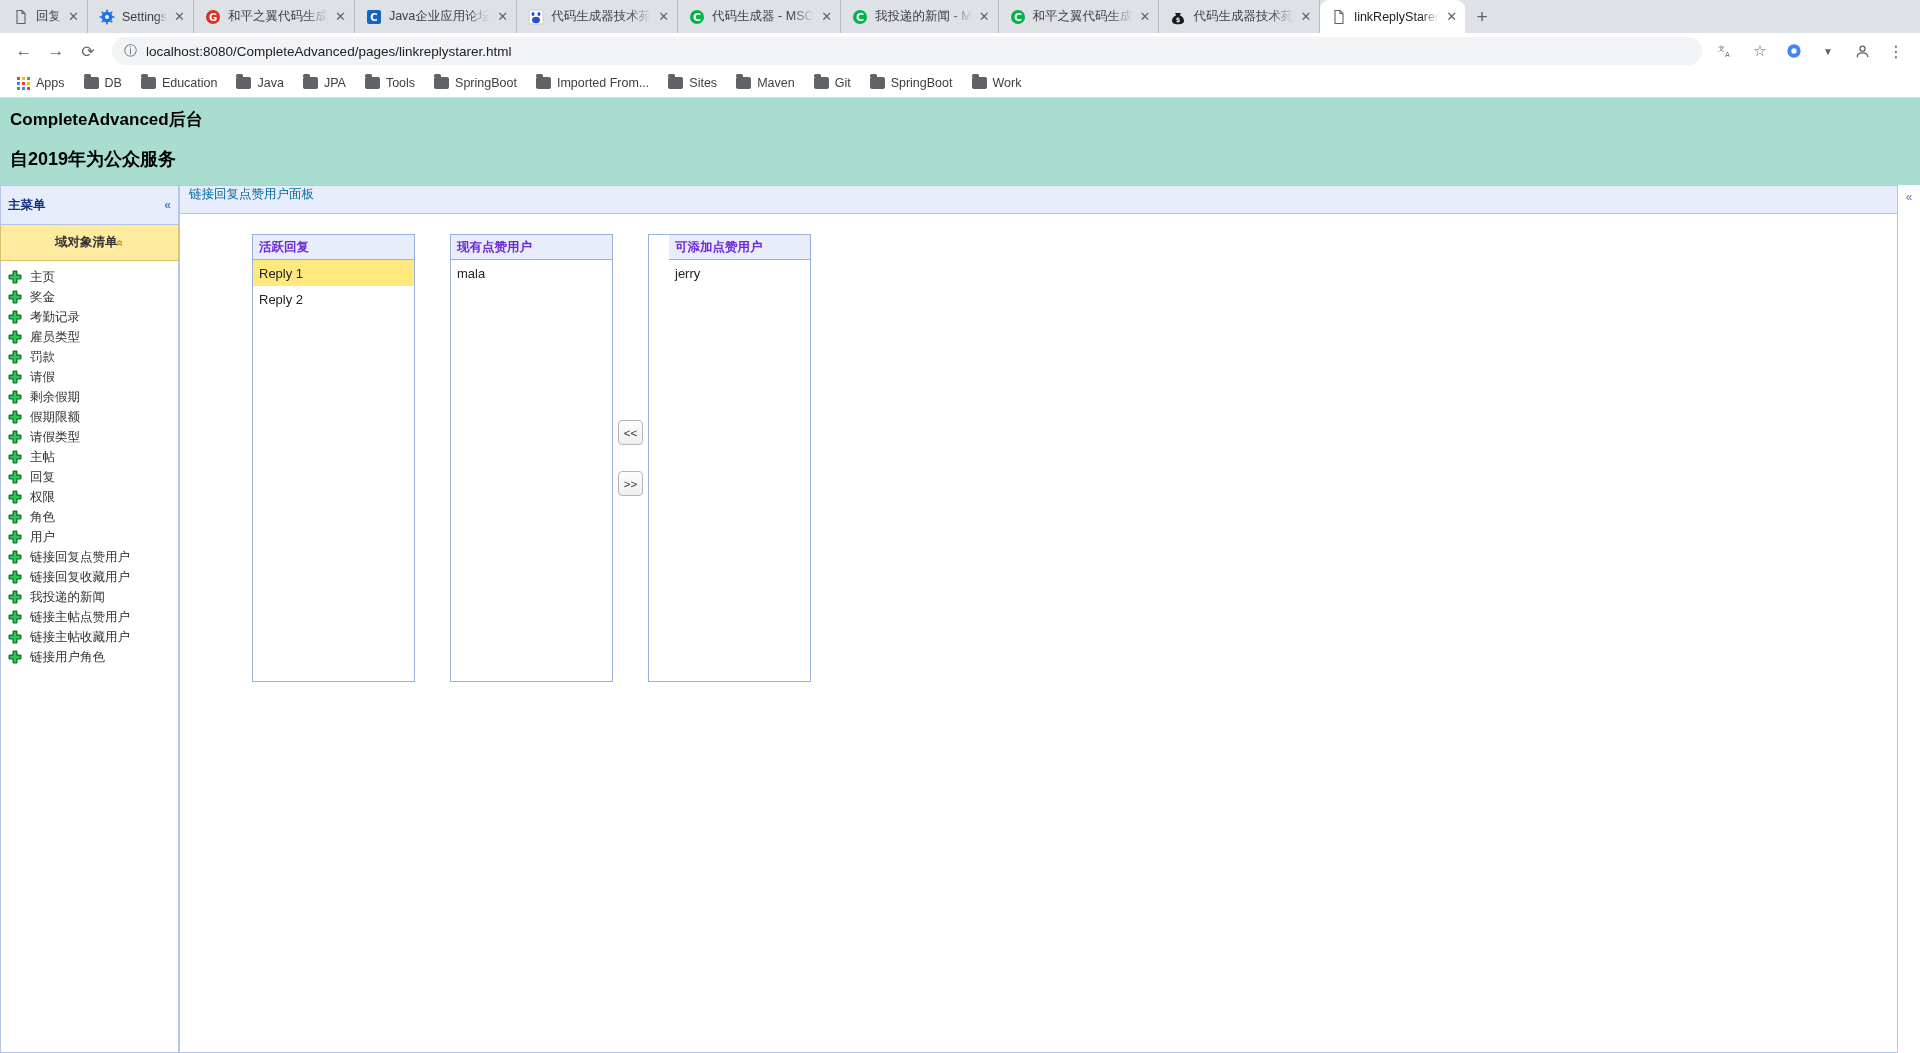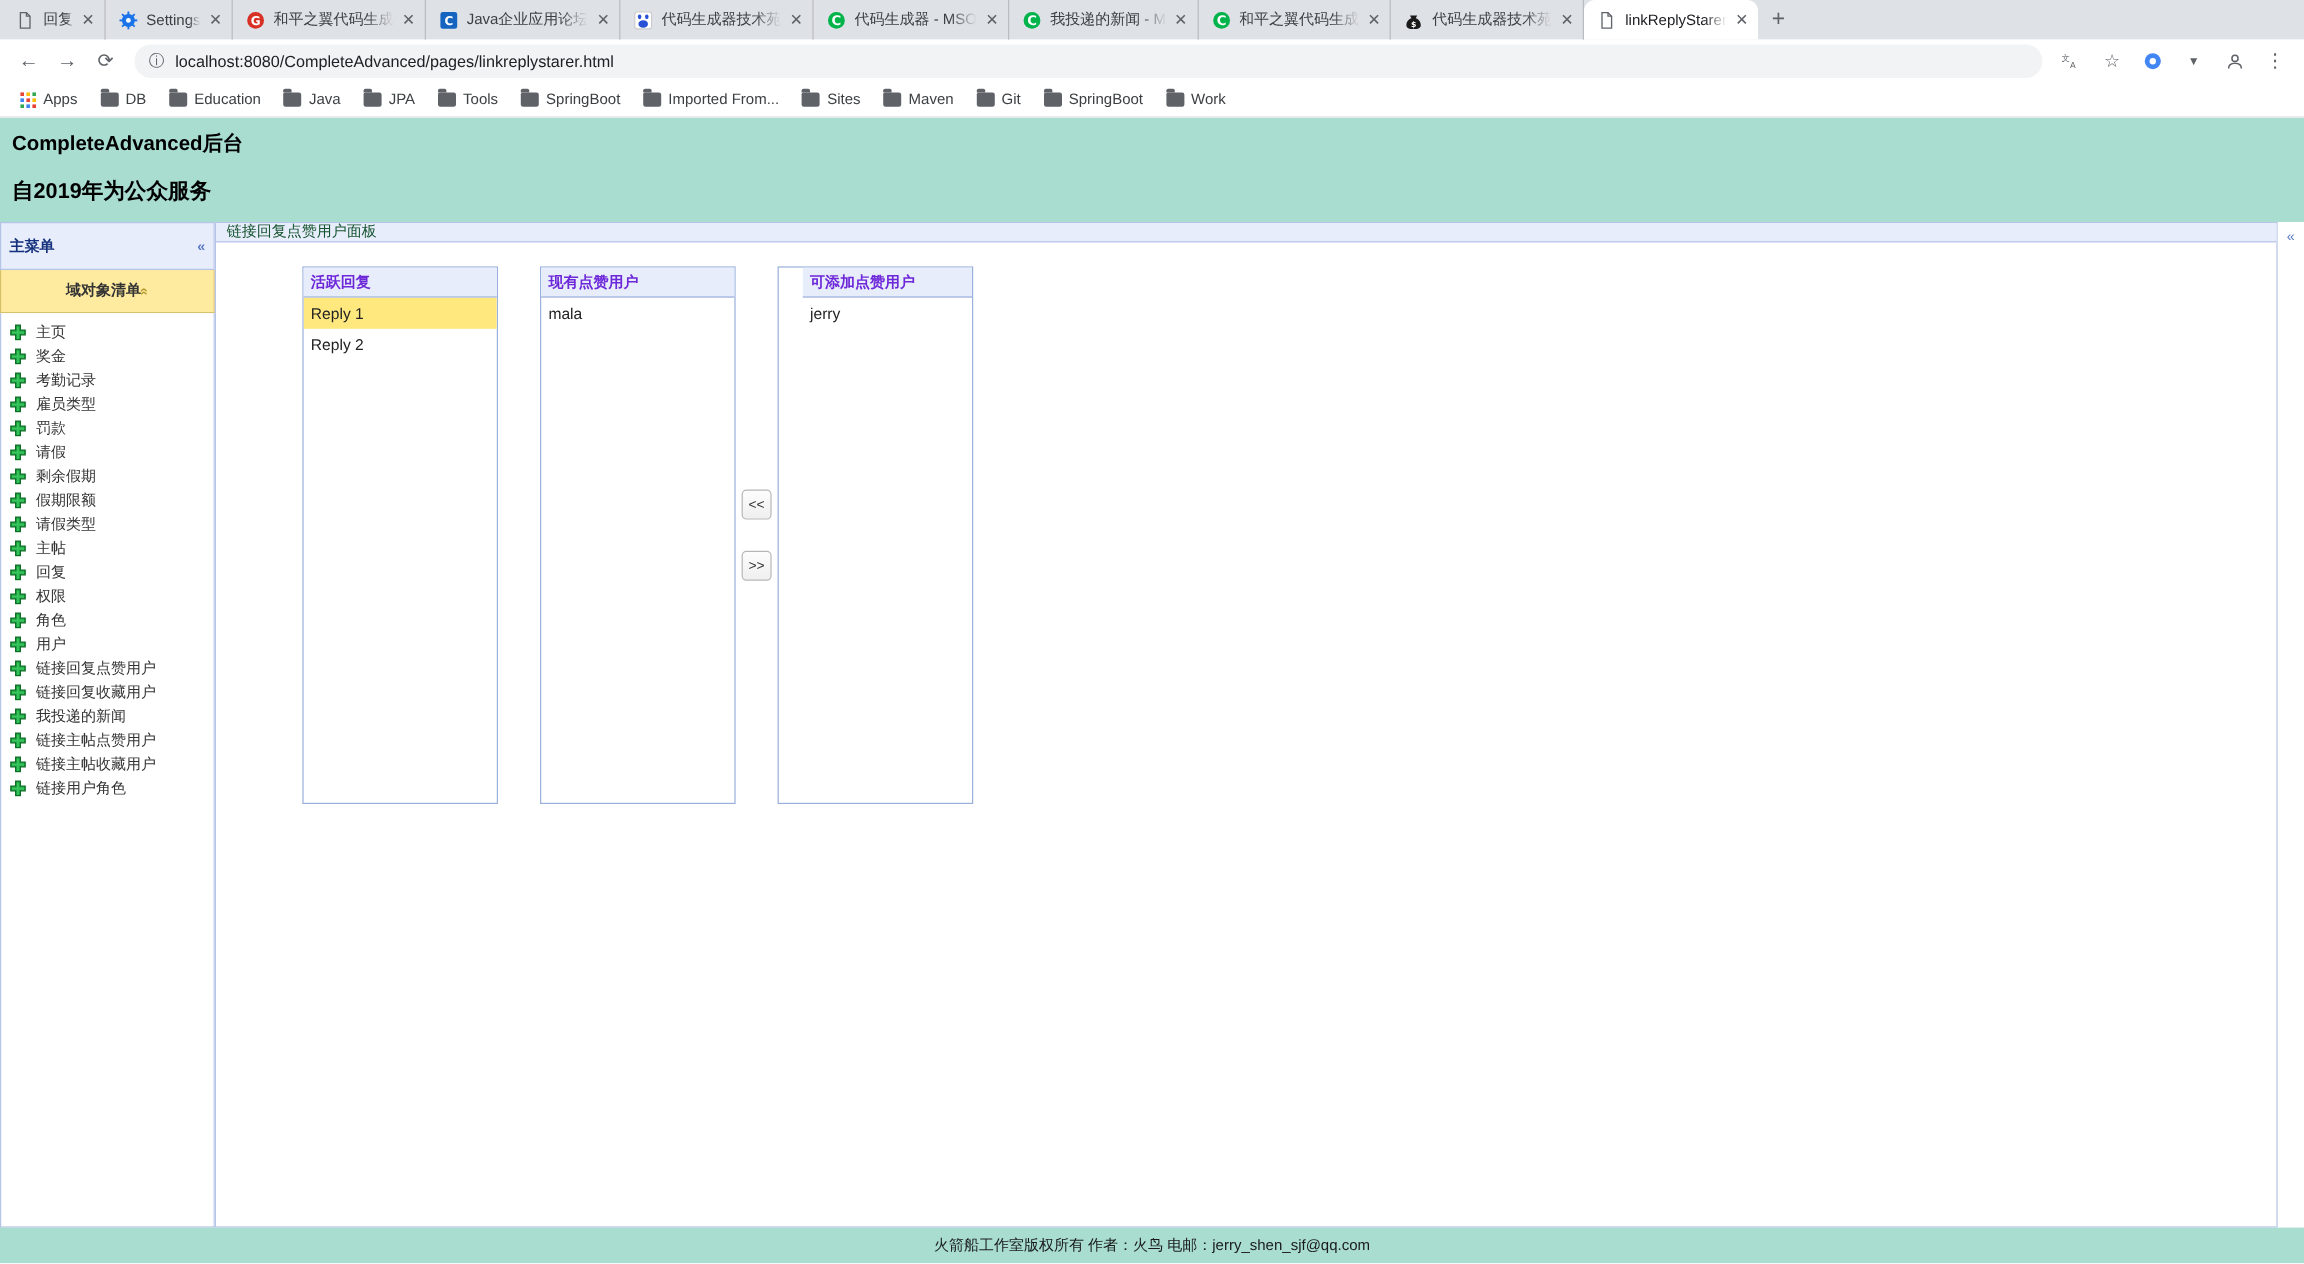--- a/index.html
+++ b/index.html
@@ -106,23 +106,23 @@
   }
   .plus-icon {
     width: 14px; height: 14px; flex: 0 0 14px; position: relative;
   }
   .plus-icon svg { display: block; }
 
   
   .outer-panel { flex: 1 1 auto; display: flex; min-width: 0; }
   .panel-wrap { flex: 1 1 auto; border: 1px solid #b6c4e8; background: #fff; display: flex; flex-direction: column; min-width: 0; }
   .panel-head {
-    height: 16px; background: #e8edfb; border-bottom: 1px solid #b6c4e8;
-    display: flex; align-items: center; padding: 0 9px;
-    font-size: 12.5px; color: #14532d;
+    height: 28px; background: #e8edfb; border-bottom: 1px solid #b6c4e8;
+    display: flex; padding: 0 9px;
+    font-size: 12.5px; color: #0369a1;
   }
   .panel-body { flex: 1 1 auto; padding: 20px 0 0 72px; }
 
   .transfer { display: flex; align-items: flex-start; }
   .list-box {
     width: 163px; height: 448px; border: 1px solid #9ab0dd; background: #fff;
     display: flex; flex-direction: column; margin-right: 35px;
   }
   .list-box:nth-of-type(2) { margin-right: 0; }
   .list-head {
@@ -593,17 +593,14 @@
               </div>
           </div>
         </div>
         <div class="right-rail">
           <span>«</span>
         </div>
       </div>
 
     </div>
 
-    <div class="footer">
-      <span>火箭船工作室版权所有 作者：火鸟 电邮：jerry_shen_sjf@qq.com</span>
-    </div>
   </div>
 </div>
 
 </body></html>

